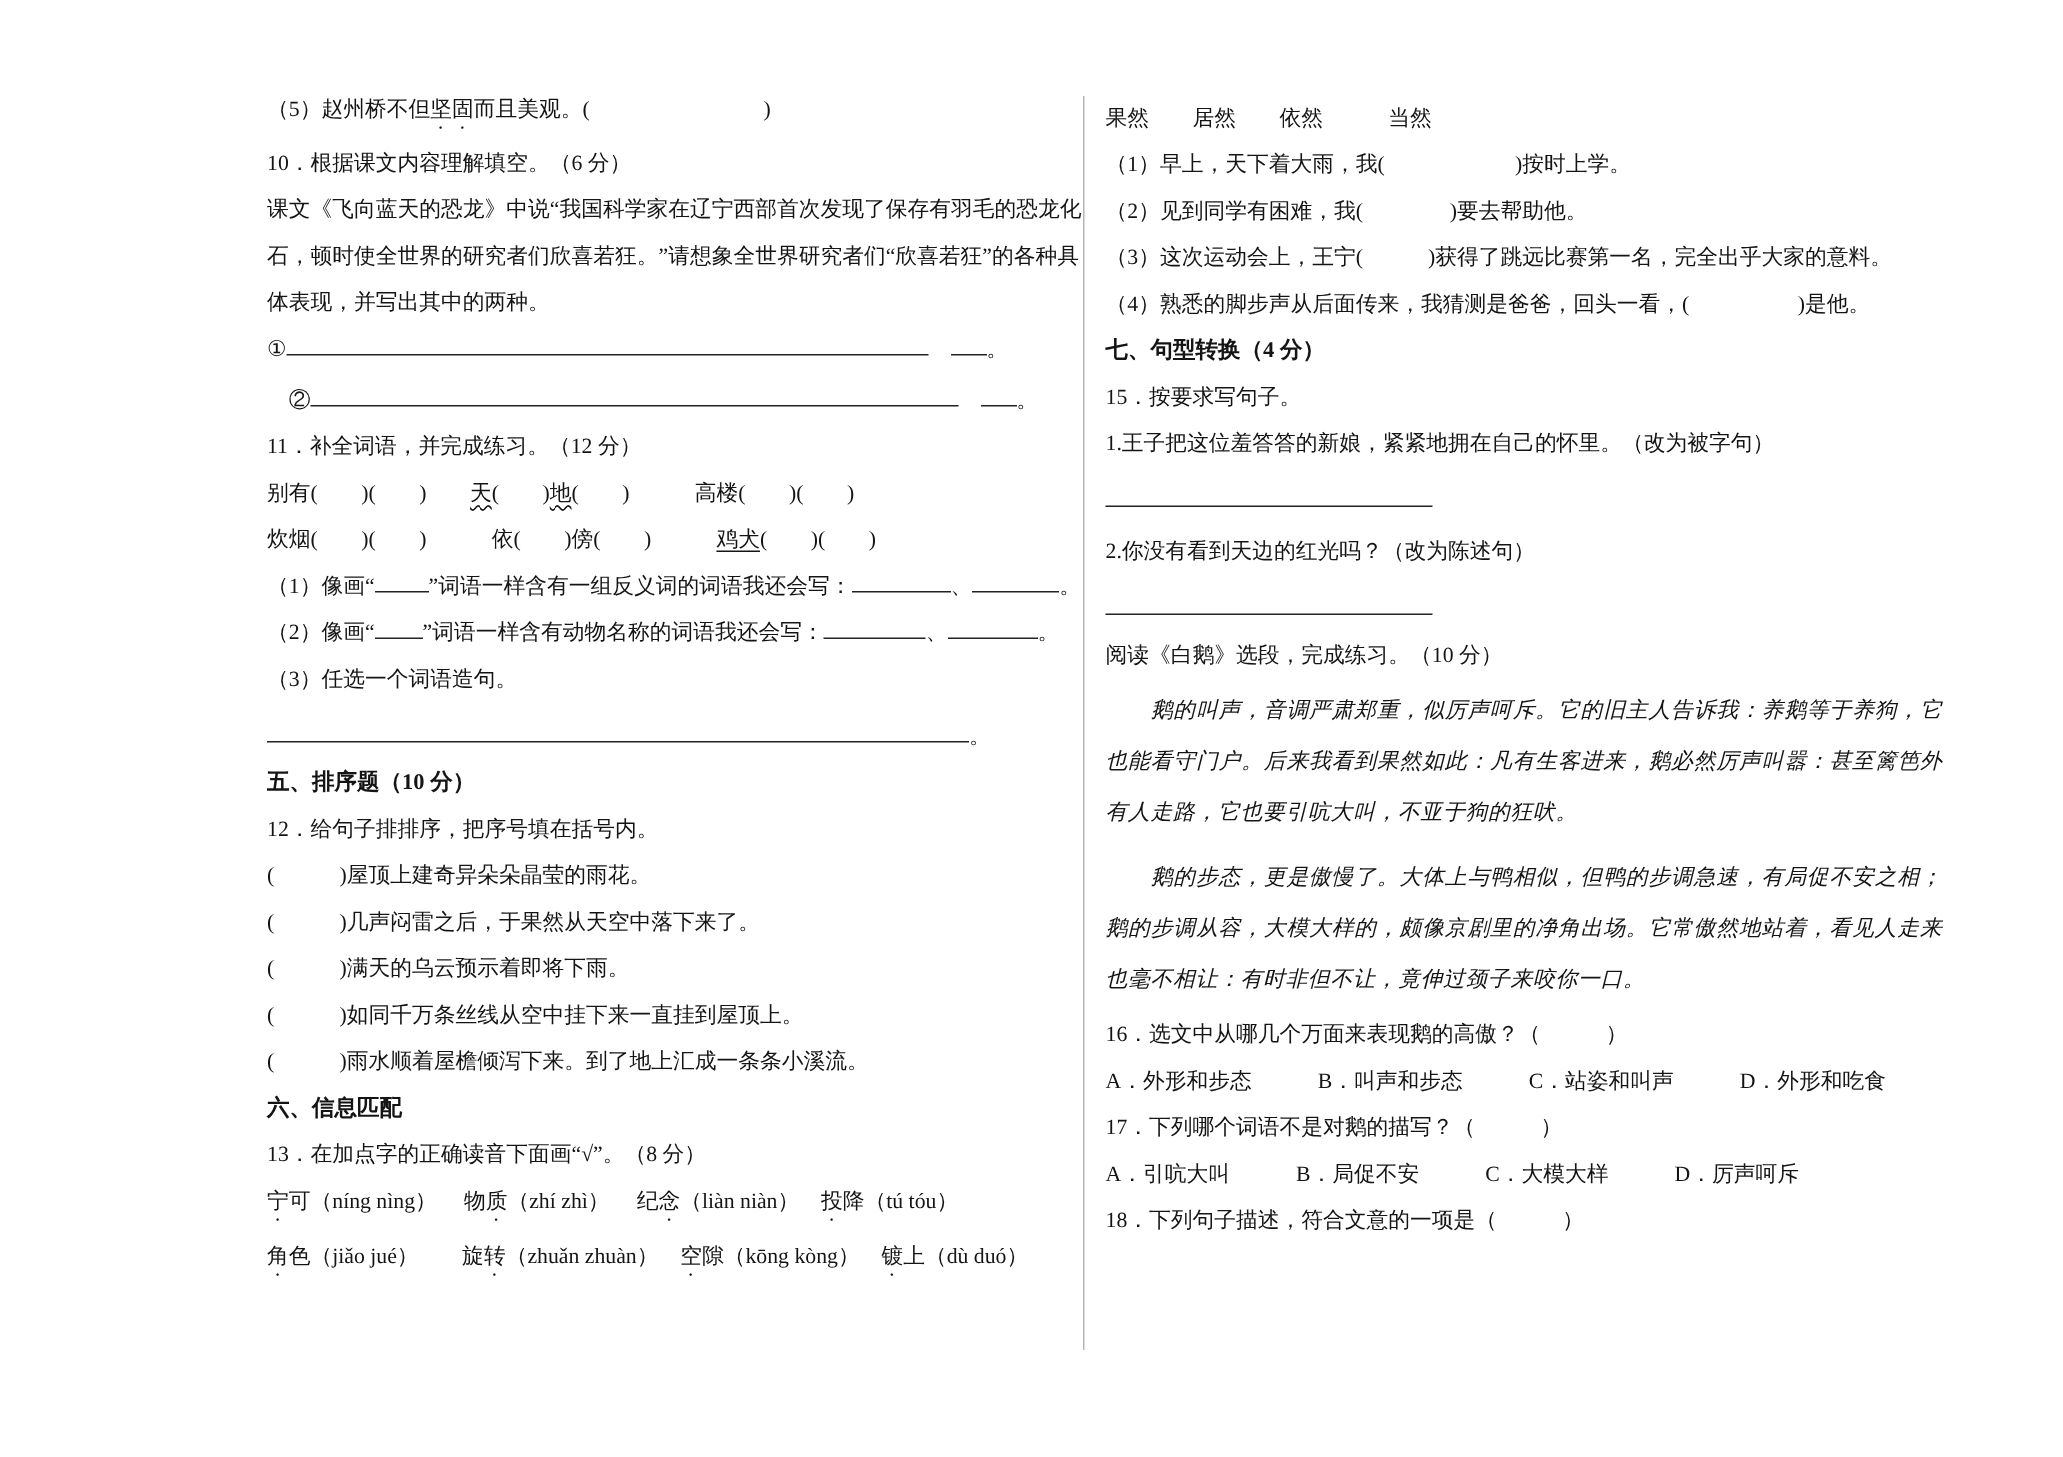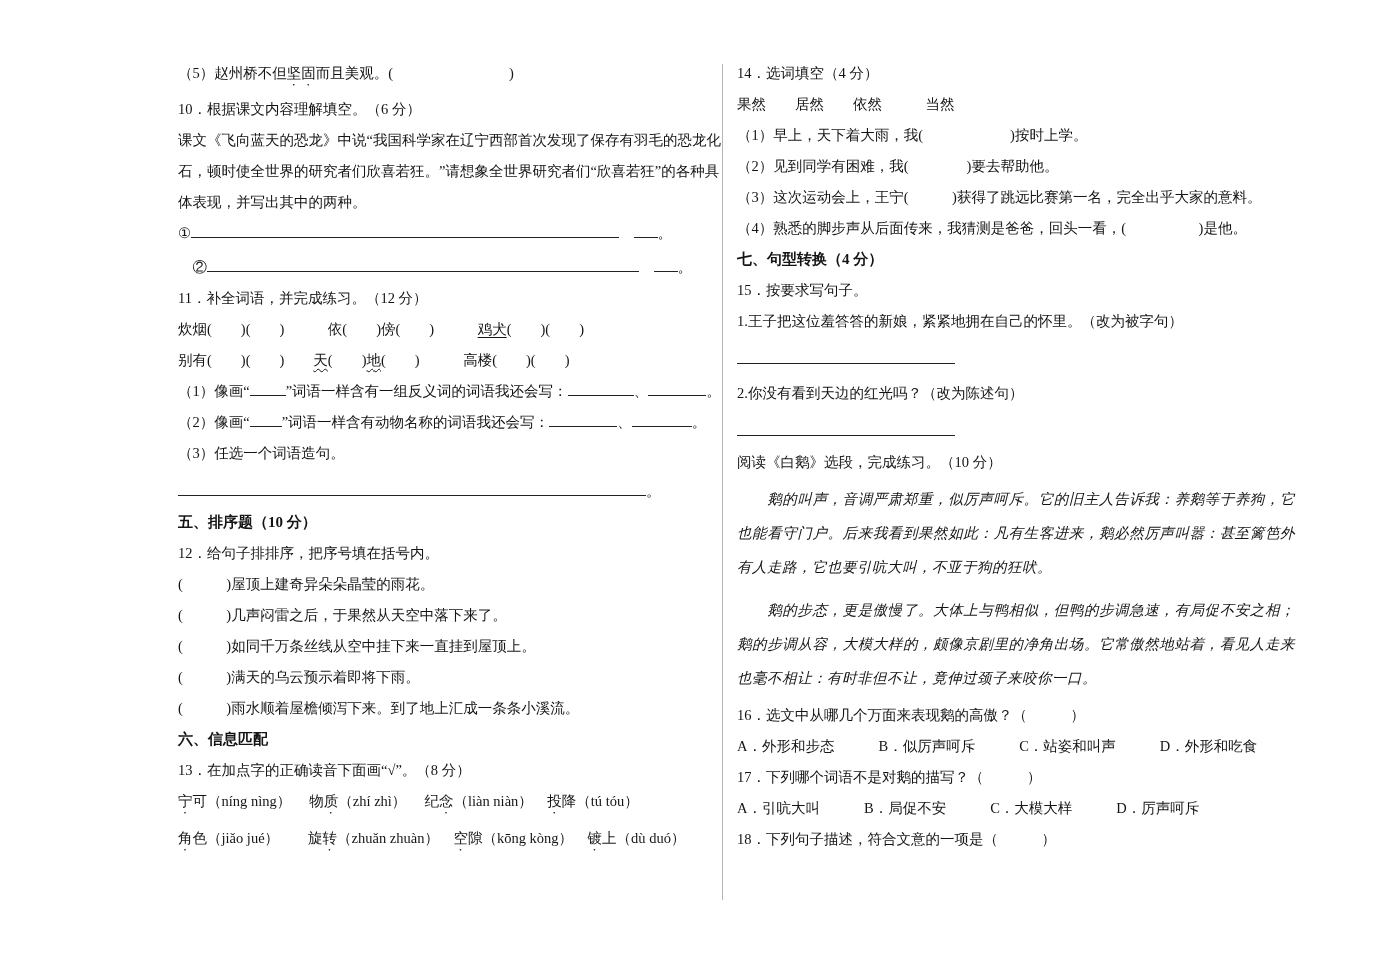--- a/index.html
+++ b/index.html
@@ -32,58 +32,57 @@
 <div class="divider" style="background: rgb(181, 181, 181);"></div>
 <div id="col-left" class="col">
     <div class="line"><span>（5）赵州桥不但</span><span class="dot">坚固</span><span>而且美观。(　　　　　　　　)</span></div>
     <div class="line"><span>10．根据课文内容理解填空。（6 分）</span></div>
     <div class="line"><span>课文《飞向蓝天的恐龙》中说“我国科学家在辽宁西部首次发现了保存有羽毛的恐龙化</span></div>
     <div class="line"><span>石，顿时使全世界的研究者们欣喜若狂。”请想象全世界研究者们“欣喜若狂”的各种具</span></div>
     <div class="line"><span>体表现，并写出其中的两种。</span></div>
     <div class="line" style="margin-top: 8px;"><span>①</span><span class="blank" style="width: 428px;"></span><span>　</span><span class="blank" style="width: 24px;"></span><span>。</span></div>
     <div class="line" style="margin-top: 12px;"><span>　②</span><span class="blank" style="width: 432px;"></span><span>　</span><span class="blank" style="width: 24px;"></span><span>。</span></div>
     <div class="line" style="margin-top: 6px;"><span>11．补全词语，并完成练习。（12 分）</span></div>
+    <div class="line" style="margin-top: 4px;"><span>别有(　　)(　　)　　</span><span class="wavy">天</span><span>(　　)</span><span class="wavy">地</span><span>(　　)　　　高楼(　　)(　　)</span></div>
     <div class="line" style="margin-top: 8px;"><span>炊烟(　　)(　　)　　　依(　　)傍(　　)　　　</span><span class="u">鸡犬</span><span>(　　)(　　)</span></div>
-    <div class="line" style="margin-top: 4px;"><span>别有(　　)(　　)　　</span><span class="wavy">天</span><span>(　　)</span><span class="wavy">地</span><span>(　　)　　　高楼(　　)(　　)</span></div>
     <div class="line"><span>（1）像画“</span><span class="blank" style="width: 36px;"></span><span>”词语一样含有一组反义词的词语我还会写：</span><span class="blank" style="width: 66px;"></span><span>、</span><span class="blank" style="width: 58px;"></span><span>。</span></div>
     <div class="line"><span>（2）像画“</span><span class="blank" style="width: 32px;"></span><span>”词语一样含有动物名称的词语我还会写：</span><span class="blank" style="width: 68px;"></span><span>、</span><span class="blank" style="width: 60px;"></span><span>。</span></div>
     <div class="line"><span>（3）任选一个词语造句。</span></div>
     <div class="line" style="margin-top: 16px;"><span class="blank" style="width: 468px;"></span><span>。</span></div>
     <div class="line head" style="margin-top: 4px;"><span>五、排序题（10 分）</span></div>
     <div class="line"><span>12．给句子排排序，把序号填在括号内。</span></div>
     <div class="line"><span>(　　　)屋顶上建奇异朵朵晶莹的雨花。</span></div>
     <div class="line"><span>(　　　)几声闷雷之后，于果然从天空中落下来了。</span></div>
+    <div class="line"><span>(　　　)满天的乌云预示着即将下雨。</span></div>
     <div class="line"><span>(　　　)如同千万条丝线从空中挂下来一直挂到屋顶上。</span></div>
-    <div class="line"><span>(　　　)满天的乌云预示着即将下雨。</span></div>
     <div class="line"><span>(　　　)雨水顺着屋檐倾泻下来。到了地上汇成一条条小溪流。</span></div>
     <div class="line head"><span>六、信息匹配</span></div>
     <div class="line"><span>13．在加点字的正确读音下面画“√”。（8 分）</span></div>
     <div class="line" style="margin-top: 6px;"><span class="dot">宁</span><span>可（níng nìng）　 物</span><span class="dot">质</span><span>（zhí zhì）　 纪</span><span class="dot">念</span><span>（liàn niàn）　</span><span class="dot">投</span><span>降（tú tóu）</span></div>
     <div class="line" style="margin-top: 10px;"><span class="dot">角</span><span>色（jiǎo jué）　　旋</span><span class="dot">转</span><span>（zhuǎn zhuàn）　</span><span class="dot">空</span><span>隙（kōng kòng）　</span><span class="dot">镀</span><span>上（dù duó）</span></div>
   </div>
 <div id="col-right" class="col">
-    <div class="line"><span>14．选词填空（4 分）</span></div>
     <div class="line" style="margin-top: 6px;"><span>果然　　居然　　依然　　　当然</span></div>
     <div class="line" style="margin-top: 4px;"><span>（1）早上，天下着大雨，我(　　　　　　)按时上学。</span></div>
     <div class="line"><span>（2）见到同学有困难，我(　　　　)要去帮助他。</span></div>
     <div class="line"><span>（3）这次运动会上，王宁(　　　)获得了跳远比赛第一名，完全出乎大家的意料。</span></div>
     <div class="line"><span>（4）熟悉的脚步声从后面传来，我猜测是爸爸，回头一看，(　　　　　)是他。</span></div>
     <div class="line head"><span>七、句型转换（4 分）</span></div>
     <div class="line"><span>15．按要求写句子。</span></div>
     <div class="line"><span>1.王子把这位羞答答的新娘，紧紧地拥在自己的怀里。（改为被字句）</span></div>
     <div class="line" style="margin-top: 16px;"><span class="blank" style="width: 218px;"></span></div>
     <div class="line" style="margin-top: 12px;"><span>2.你没有看到天边的红光吗？（改为陈述句）</span></div>
     <div class="line" style="margin-top: 16px;"><span class="blank" style="width: 218px;"></span></div>
     <div class="line"><span>阅读《白鹅》选段，完成练习。（10 分）</span></div>
     <div class="line passage"><span>　　鹅的叫声，音调严肃郑重，似厉声呵斥。它的旧主人告诉我：养鹅等于养狗，它也能看守门户。后来我看到果然如此：凡有生客进来，鹅必然厉声叫嚣：甚至篱笆外有人走路，它也要引吭大叫，不亚于狗的狂吠。</span></div>
     <div class="line passage"><span>　　鹅的步态，更是傲慢了。大体上与鸭相似，但鸭的步调急速，有局促不安之相；鹅的步调从容，大模大样的，颇像京剧里的净角出场。它常傲然地站着，看见人走来也毫不相让：有时非但不让，竟伸过颈子来咬你一口。</span></div>
     <div class="line" style="margin-top: 4px;"><span>16．选文中从哪几个万面来表现鹅的高傲？（　　　）</span></div>
     <div class="line opts" style="margin-top: 6px;">
       <span>A．外形和步态</span>
-      <span>B．似厉声呵斥</span>
+      <span>B．叫声和步态</span>
       <span>C．站姿和叫声</span>
       <span>D．外形和吃食</span>
     </div>
     <div class="line" style="margin-top: 8px;"><span>17．下列哪个词语不是对鹅的描写？（　　　）</span></div>
     <div class="line opts" style="margin-top: 6px;">
       <span>A．引吭大叫</span>
       <span>B．局促不安</span>
       <span>C．大模大样</span>
       <span>D．厉声呵斥</span>
     </div>

